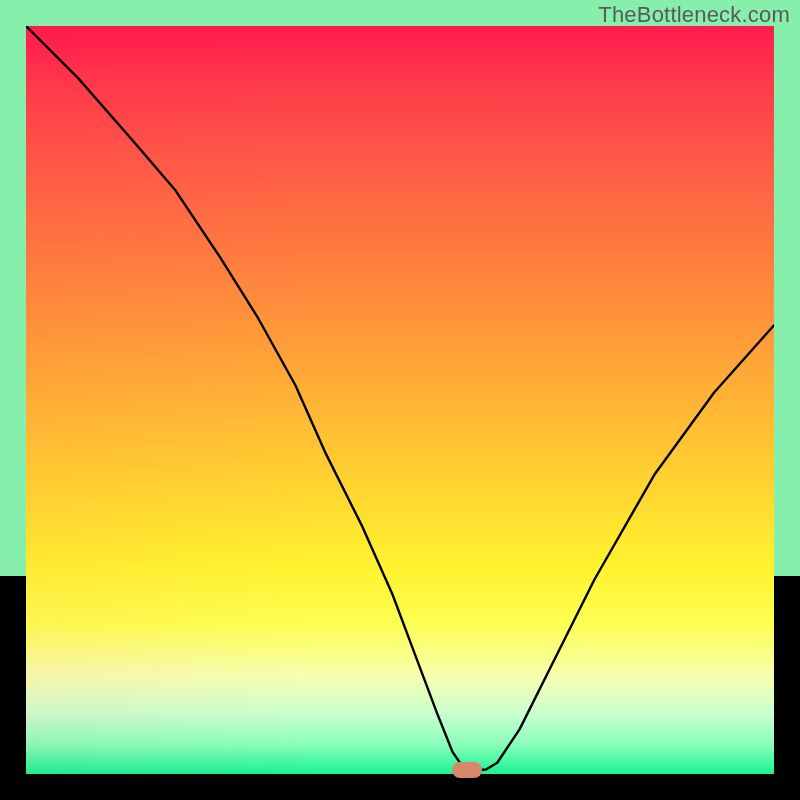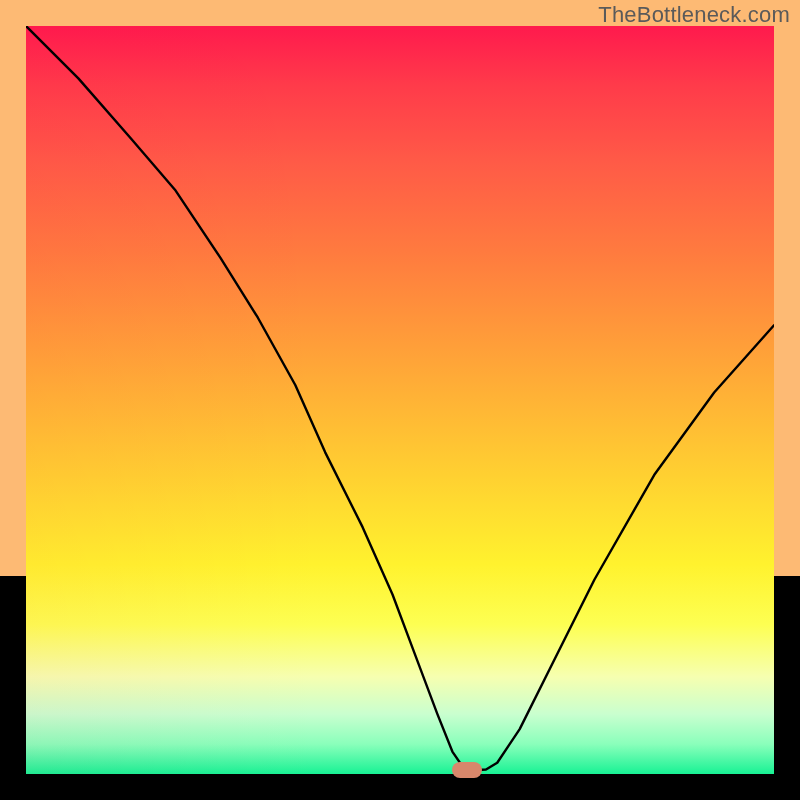--- a/index.html
+++ b/index.html
@@ -8,21 +8,21 @@
     width: 800px;
     height: 800px;
     background: #000;
     overflow: hidden;
     font-family: Arial, Helvetica, sans-serif;
   }
   .frame {
     position: relative;
     width: 800px;
     height: 576px;
-    background: #fdba74;
+    background: #86efac;
   }
   .watermark {
     position: absolute;
     top: 2px;
     right: 10px;
     color: #5a5a5a;
     font-size: 22px;
     font-weight: 400;
     letter-spacing: 0.2px;
     z-index: 20;

